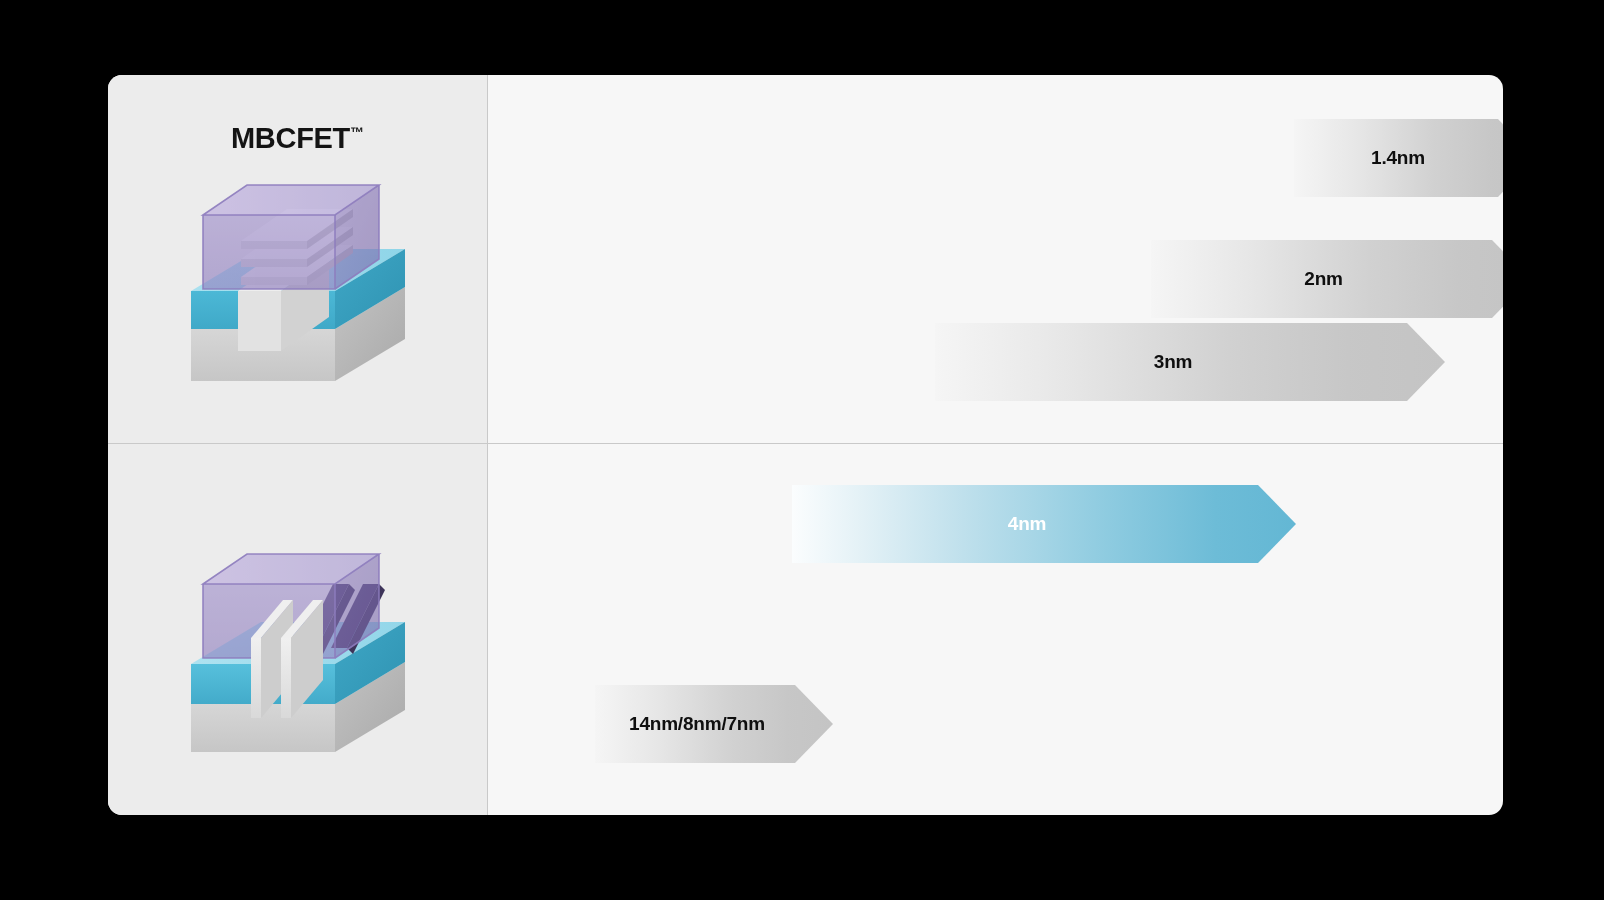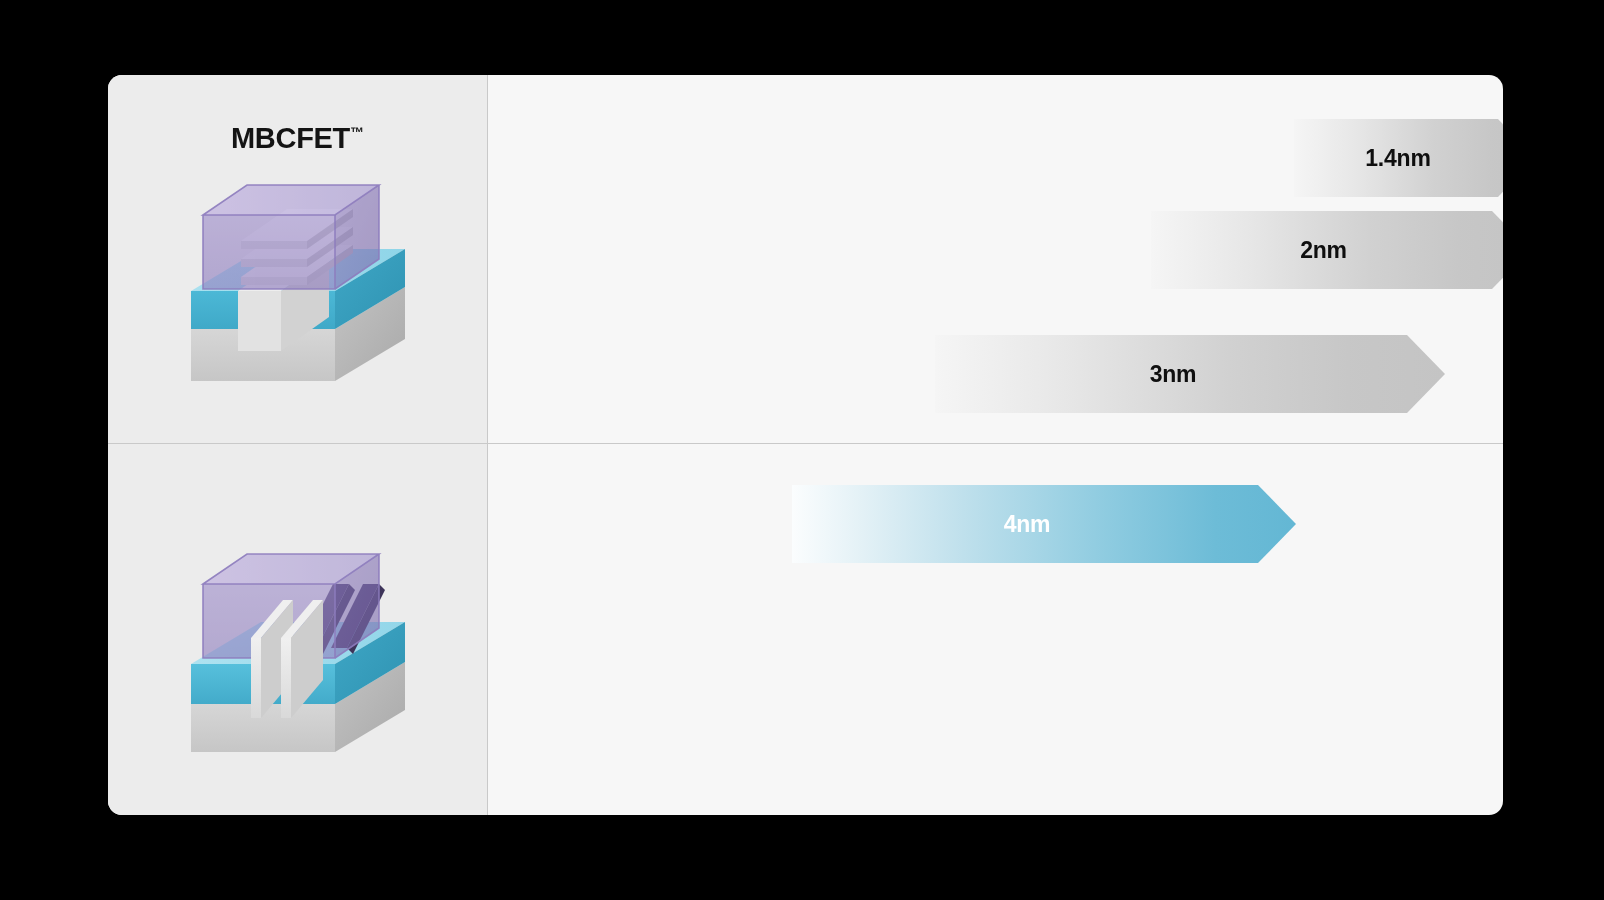--- a/index.html
+++ b/index.html
@@ -125,21 +125,21 @@
     -webkit-clip-path: polygon(0 0, calc(100% - 38px) 0, 100% 50%, calc(100% - 38px) 100%, 0 100%);
     clip-path: polygon(0 0, calc(100% - 38px) 0, 100% 50%, calc(100% - 38px) 100%, 0 100%);
   }
   .bar-gray {
     background: linear-gradient(to right, rgba(200,200,200,0.04) 0%, rgba(200,200,200,0.35) 26%, rgba(198,198,198,0.78) 58%, rgba(196,196,196,0.95) 82%, rgba(196,196,196,1) 100%);
   }
   .bar-blue {
     background: linear-gradient(to right, #fbfdfe 0%, #e3f1f6 14%, #bfe0ec 34%, #92cde1 60%, #6dbcd7 84%, #63b7d4 100%);
   }
   .bar-label {
-    font-size: 23px;
+    font-size: 19px;
     font-weight: bold;
     color: #0f0f0f;
     letter-spacing: -0.2px;
     white-space: nowrap;
     
     margin-right: 34px;
   }
   .bar-blue .bar-label {
     color: #ffffff;
   }
@@ -247,24 +247,24 @@
               <polyline points="152,120 196,90 196,16"></polyline>
             </g>
           </svg>
         </div>
       </div>
 
       <div class="bars">
         <div class="bar bar-gray" style="left:807px; width:242px; top:44px;">
           <span class="bar-label">1.4nm</span>
         </div>
-        <div class="bar bar-gray" style="left:664px; width:379px; top:136px;">
+        <div class="bar bar-gray" style="left:664px; width:379px; top:165px;">
           <span class="bar-label">2nm</span>
         </div>
-        <div class="bar bar-gray" style="left:448px; width:510px; top:260px;text-align:right;">
+        <div class="bar bar-gray" style="left:448px; width:510px; top:248px;text-align:right;">
           <span class="bar-label">3nm</span>
         </div>
       </div>
     </div>
 
     <div class="row row-finfet">
 
       <div class="label-cell">
 
         <div class="tech-figure">
@@ -346,17 +346,20 @@
               <polygon points="108,100 140,62 140,142 108,180" fill="#cdcdcd"></polygon>
             </g>
           </svg>
         </div>
       </div>
 
       <div class="bars">
         <div class="bar bar-blue" style="left:305px; width:504px; top:41px;">
           <span class="bar-label">4nm</span>
         </div>
+        <div class="bar bar-gray bar-clip-left" style="left:108px; width:238px; top:241px;">
+          <span class="bar-label">14nm/8nm/7nm</span>
+        </div>
       </div>
     </div>
 
   </div>
 </div>
 
 </body></html>

